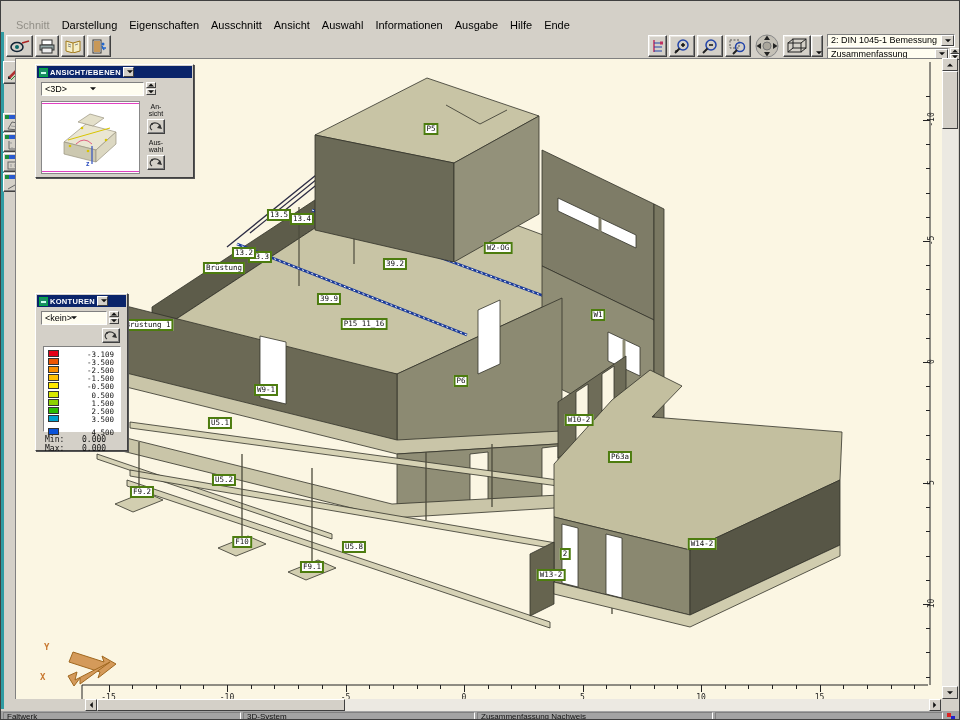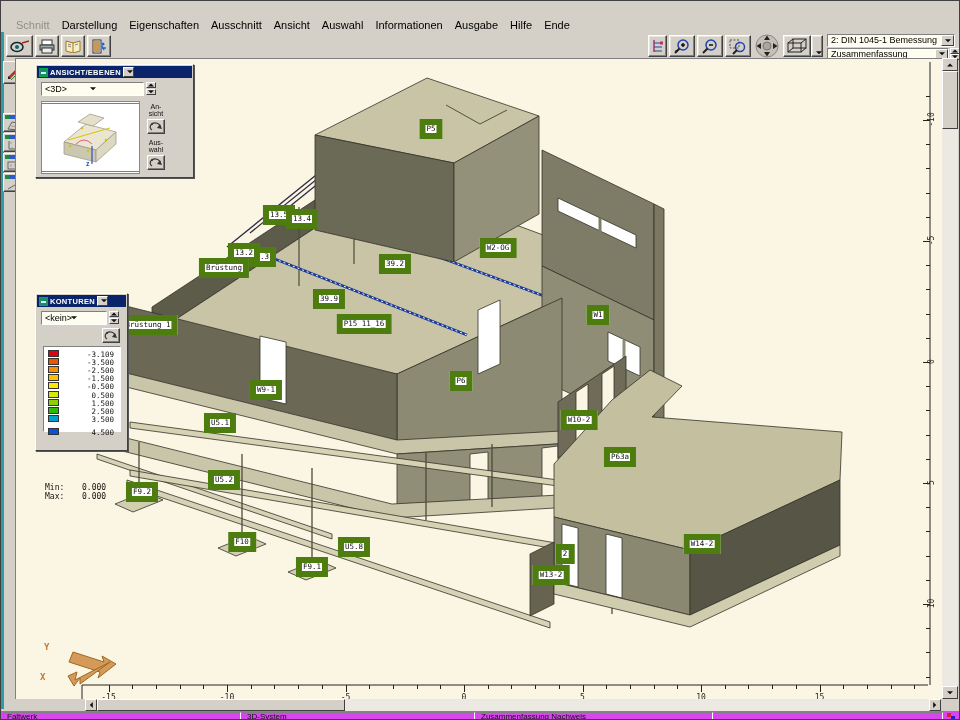--- a/index.html
+++ b/index.html
@@ -33,21 +33,21 @@
     border:1px solid;border-color:#fff #404040 #404040 #fff;}
   .tri-down{position:absolute;left:50%;top:50%;transform:translate(-50%,-30%);width:0;height:0;
     border:3px solid transparent;border-top-color:#111;}
   .tri-up{position:absolute;left:50%;top:50%;transform:translate(-50%,-75%);width:0;height:0;
     border:3px solid transparent;border-bottom-color:#111;}
   .spinner{position:absolute;width:10px;height:13px;}
   .spinner .sb{position:absolute;left:0;right:0;height:6px;background:#d4d0c8;border:1px solid;border-color:#fff #404040 #404040 #fff;}
   
   #canvas{position:absolute;left:14px;top:57px;width:927px;height:641px;background:#fbf6e3;overflow:hidden;
     border-left:1px solid #808080;border-top:1px solid #808080;}
-  .mlabel{position:absolute;font:7.5px "DejaVu Sans Mono",monospace;background:#fff;border:6px solid #4d7c0f;
+  .mlabel{position:absolute;font:7.5px "DejaVu Sans Mono",monospace;background:#fff;border:2px solid #4d7c0f;
     color:#111;padding:0 1px;line-height:8px;white-space:nowrap;transform:translate(-50%,-50%);}
   .tick{position:absolute;background:#222;}
   .htick-label{position:absolute;width:30px;text-align:center;font:8px "DejaVu Sans Mono",monospace;color:#222;}
   .vtick-label{position:absolute;width:24px;text-align:center;transform:rotate(-90deg);font:8px "DejaVu Sans Mono",monospace;color:#222;}
   
   .panel{position:absolute;background:#d4d0c8;border:1px solid;border-color:#fff #404040 #404040 #fff;
     box-shadow:1px 1px 0 #555;}
   .ptitle{position:absolute;left:1px;top:1px;right:1px;height:12px;background:#0a246a;display:flex;align-items:center;}
   .ptitle span{color:#fff;font-size:7.5px;font-weight:bold;letter-spacing:.3px;margin-left:2px;white-space:nowrap;}
   .picon{width:9px;height:9px;margin-left:1px;background:#1d8c66;border:1px solid #0a4;position:relative;}
@@ -56,26 +56,26 @@
     border:1px solid;border-color:#fff #404040 #404040 #fff;position:relative;}
   .pfield{position:absolute;height:14px;background:#fffdf0;border:1px solid;border-color:#808080 #fff #fff #808080;
     font-size:9px;padding:1px 14px 0 3px;white-space:nowrap;overflow:hidden;}
   .small-btn{position:absolute;background:#d4d0c8;border:1px solid;border-color:#fff #404040 #404040 #fff;
     box-shadow:inset -1px -1px 0 #808080;display:flex;align-items:center;justify-content:center;}
   .ptext{position:absolute;font-size:7px;line-height:7px;color:#111;white-space:pre-line;text-align:center;}
   .legend-box{position:absolute;background:#fff;border:1px solid;border-color:#808080 #fff #fff #808080;}
   .legend-row{position:absolute;left:0;right:0;height:8px;}
   .legend-sw{position:absolute;left:4px;top:0;width:11px;height:7px;border:1px solid #333;}
   .legend-val{position:absolute;right:6px;top:0;font:7.5px "DejaVu Sans Mono",monospace;color:#111;}
-  .mm{position:absolute;font:8px "DejaVu Sans Mono",monospace;color:#111;margin-top:48px;}
+  .mm{position:absolute;font:8px "DejaVu Sans Mono",monospace;color:#111;}
   
   .scroll{position:absolute;background:#ece9e2;}
   .sbtn{position:absolute;background:#d4d0c8;border:1px solid;border-color:#fff #404040 #404040 #fff;}
   .sthumb{position:absolute;background:#d4d0c8;border:1px solid;border-color:#fff #404040 #404040 #fff;}
-  .statusbar{position:absolute;left:0;right:0;top:710px;height:10px;background:#d946ef;}
+  .statusbar{position:absolute;left:0;right:0;top:710px;height:10px;background:#a3a3a3;}
   .sseg{position:absolute;top:1px;height:8px;border:1px solid;border-color:#808080 #fff #fff #808080;
     font-size:8px;line-height:7px;padding-left:3px;color:#111;white-space:nowrap;overflow:hidden;}
   .axis-label{position:absolute;font:bold 9px "DejaVu Sans Mono",monospace;color:#c87830;}
   .left-strip{position:absolute;left:0;top:31px;width:3px;bottom:10px;background:#2f9ba2;}
   .dockbtn{position:absolute;background:#d4d0c8;border:1px solid;border-color:#fff #404040 #404040 #fff;
     box-shadow:inset -1px -1px 0 #808080;}
   .dockhead{position:absolute;left:1px;top:1px;right:1px;height:4px;background:linear-gradient(90deg,#1d8c3a 0 4px,#2a5ad0 4px);}
 </style>
 </head>
 <body>

